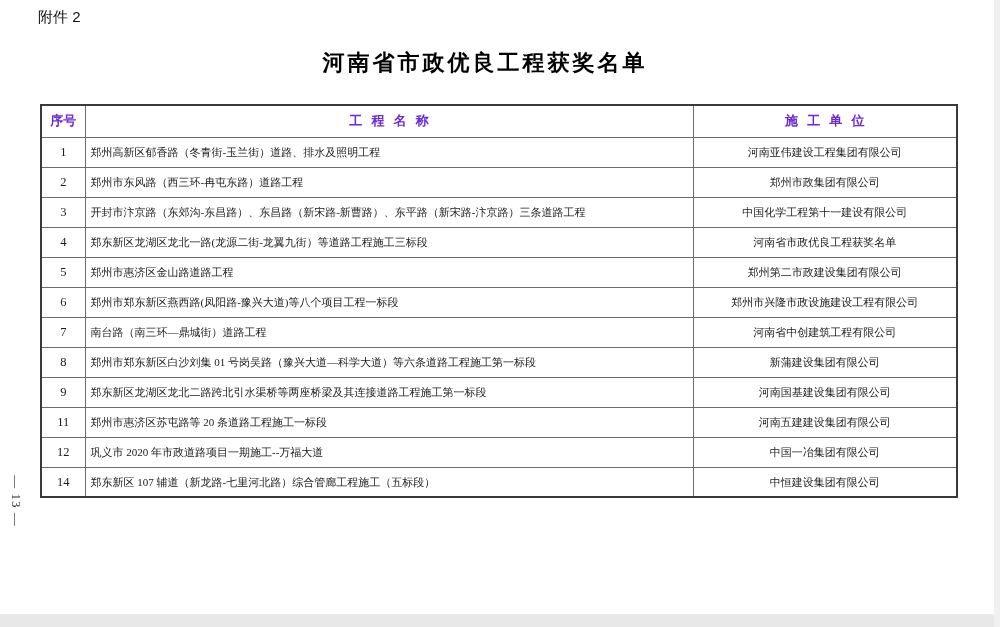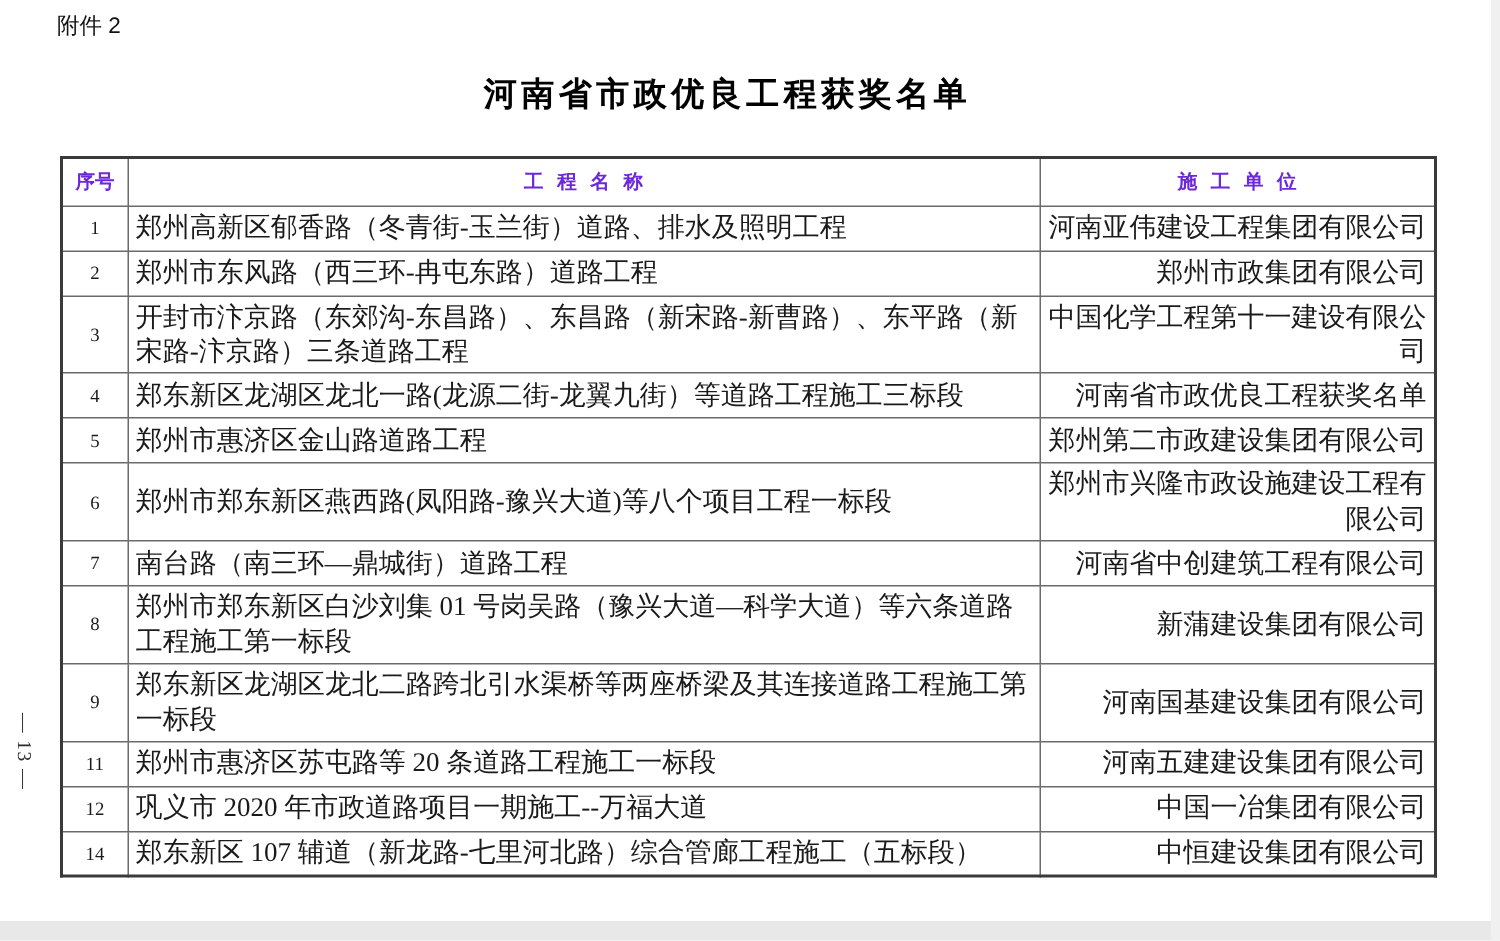--- a/index.html
+++ b/index.html
@@ -25,36 +25,36 @@
     position:absolute;left:40px;top:104px;
     width:916px;table-layout:fixed;
     border-collapse:collapse;
     border:2px solid #3a3a3a;
   }
   .award-table th,.award-table td{
     border:1px solid #6b6b6b;
     box-sizing:border-box;
     padding:2px 5px;
     vertical-align:middle;
-    font-size:18px;line-height:1.3;
+    font-size:11px;line-height:1.3;
     overflow:hidden;
   }
   .award-table col.c-num{width:44px;}
   .award-table col.c-project{width:608px;}
   .award-table col.c-company{width:264px;}
   .award-table th{
     height:32px;font-weight:700;font-size:13px;text-align:center;
     color:#6d28d9;background:#fff;
   }
   th.h-spread{letter-spacing:0.7em;text-indent:0.7em;}
   .award-table td{height:30px;background:#fff;}
   .award-table tr.tall td{height:46px;}
   td.cell-num{text-align:center;font-size:12.5px;}
   td.cell-project{text-align:left;}
-  td.cell-company{text-align:right;}
+  td.cell-company{text-align:center;}
   .page-number{
     position:absolute;left:-14px;top:493px;width:60px;
     text-align:center;font-size:13px;color:#2b2b2b;
     transform:rotate(90deg);transform-origin:center;
     letter-spacing:1px;white-space:nowrap;
   }
   .scan-edge-bottom{
     position:absolute;left:0;right:0;bottom:0;height:13px;
     background:#e8e8e8;
   }

